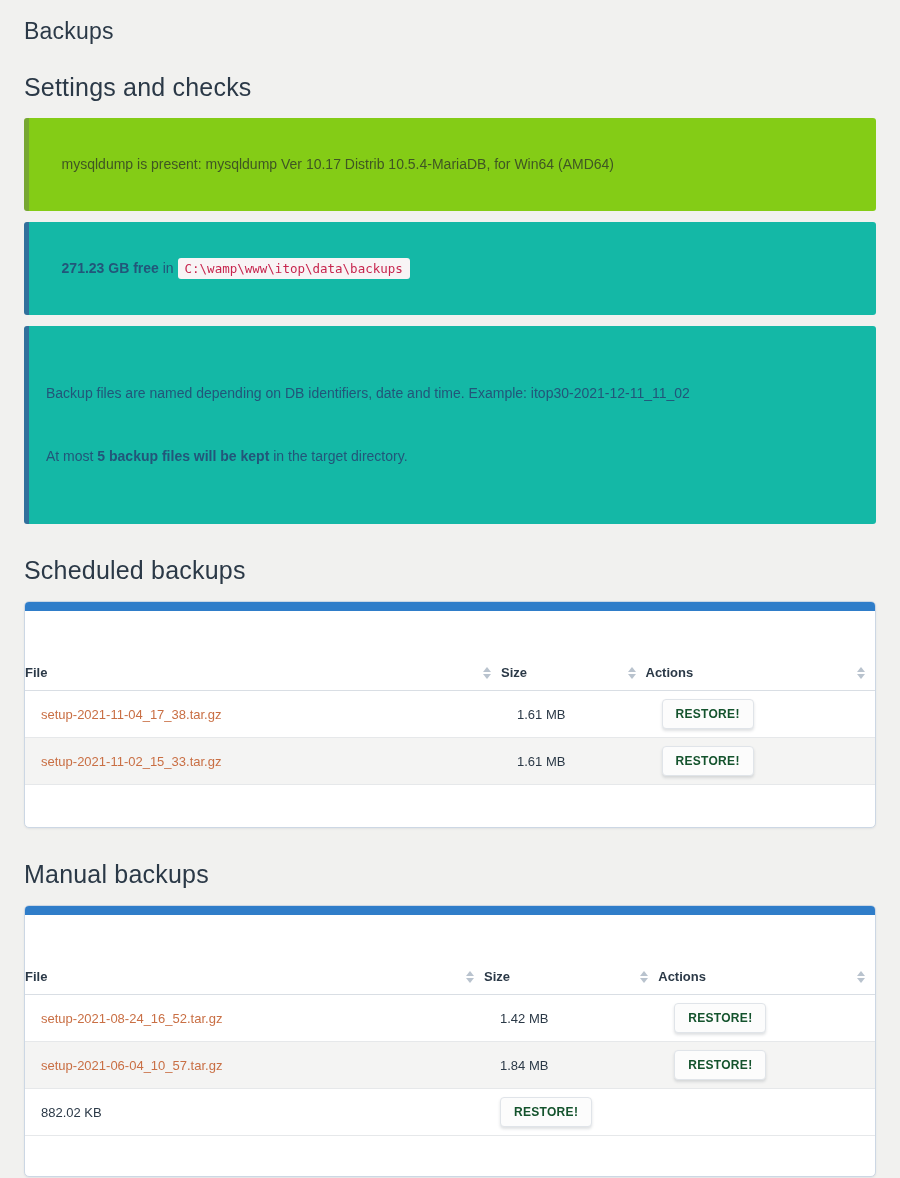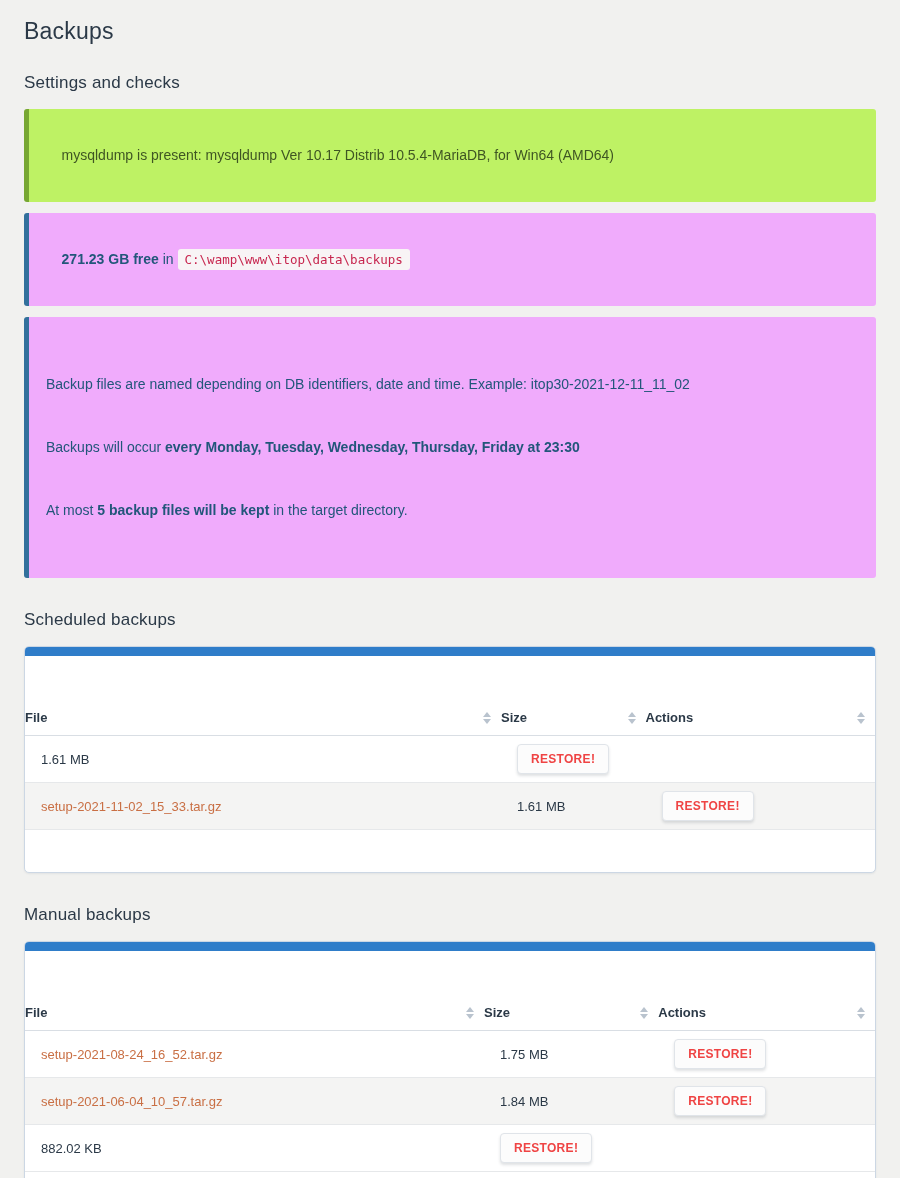--- a/index.html
+++ b/index.html
@@ -8,33 +8,33 @@
     background:#f1f1ef;
     font-family:"Liberation Sans", sans-serif;
     color:#2b3947;
     width:900px;
     height:1178px;
     overflow:hidden;
   }
   .container { padding:18px 24px 30px 24px; }
 
   h1.page-title { font-size:23px; font-weight:500; color:#2b3947; letter-spacing:.2px; }
-  h2.section-title { font-size:17px; font-weight:500; color:#2b3947; letter-spacing:.2px; margin-top:32px; margin-bottom:16px; }
+  h2.section-title { font-size:25px; font-weight:500; color:#2b3947; letter-spacing:.2px; margin-top:32px; margin-bottom:16px; }
 
   
   .alert {
     border-radius:3px;
     padding:15px 17px;
     margin-bottom:11px;
     font-size:14px;
     line-height:21px;
     white-space:pre-wrap;
   }
-  .alert--success { background:#bef264; border-left:5px solid #77a732; color:#3f5623; }
-  .alert--info    { background:#f0abfc; border-left:5px solid #32709c; color:#22567a; }
+  .alert--success { background:#84cc16; border-left:5px solid #77a732; color:#3f5623; }
+  .alert--info    { background:#14b8a6; border-left:5px solid #32709c; color:#22567a; }
   .alert b { font-weight:bold; }
   code.path {
     font-family:"DejaVu Sans Mono", monospace;
     font-size:12.5px;
     color:#c7254e;
     background:#f8f4f5;
     padding:3px 7px;
     border-radius:3px;
     white-space:pre;
   }
@@ -75,21 +75,21 @@
   .tbl-body .tbl-row { border-bottom:1px solid #e6e8ea; min-height:46px; }
   .tbl-body .tbl-row:nth-child(even) { background:#f4f4f3; }
   .td { padding:8px 16px; }
   a.file-link { color:#c96f44; text-decoration:none; cursor:pointer; }
   .size-cell { color:#2b3947; }
   .restore-btn {
     background:#fcfcfc;
     border:1px solid #e0e4e9;
     border-radius:4px;
     box-shadow:0 2px 3px rgba(30,45,60,.14);
-    color:#ef4444;
+    color:#14532d;
     font-family:"Liberation Sans", sans-serif;
     font-size:12px;
     font-weight:700;
     letter-spacing:.3px;
     padding:7px 13px;
     cursor:pointer;
   }
   .card-footer { height:42px; }
 </style>
 </head>
@@ -104,21 +104,20 @@
   <div class="alert alert--success">
     <span>mysqldump is present: mysqldump Ver 10.17 Distrib 10.5.4-MariaDB, for Win64 (AMD64)</span>
   </div>
 
   <div class="alert alert--info">
     <b>271.23 GB free</b><span> in </span><code class="path">C:\wamp\www\itop\data\backups</code>
   </div>
 
   <div class="alert alert--info">
     <div><span>Backup files are named depending on DB identifiers, date and time. Example: itop30-2021-12-11_11_02</span></div>
-    <div><span>Backups will occur </span><b>every Monday, Tuesday, Wednesday, Thursday, Friday at 23:30</b></div>
     <div><span>At most </span><b>5 backup files will be kept</b><span> in the target directory.</span></div>
   </div>
 
   <h2 class="section-title">Scheduled backups</h2>
 
   <div class="card">
     <div class="card-topbar"></div>
     <div class="card-toolbar"></div>
     <div class="tbl tbl--scheduled">
       <div class="tbl-row tbl-head">
@@ -130,20 +129,21 @@
             <span>Size</span>
             <span class="sort-icon"></span>
           </div>
         <div class="th">
             <span>Actions</span>
             <span class="sort-icon"></span>
           </div>
       </div>
       <div class="tbl-body">
         <div class="tbl-row">
+          <div class="td"><a class="file-link">setup-2021-11-04_17_38.tar.gz</a></div>
           <div class="td size-cell">1.61 MB</div>
           <div class="td"><button class="restore-btn">RESTORE!</button></div>
         </div>
         <div class="tbl-row">
           <div class="td"><a class="file-link">setup-2021-11-02_15_33.tar.gz</a></div>
           <div class="td size-cell">1.61 MB</div>
           <div class="td"><button class="restore-btn">RESTORE!</button></div>
         </div>
       </div>
     </div>
@@ -166,21 +166,21 @@
             <span class="sort-icon"></span>
           </div>
         <div class="th">
             <span>Actions</span>
             <span class="sort-icon"></span>
           </div>
       </div>
       <div class="tbl-body">
         <div class="tbl-row">
           <div class="td"><a class="file-link">setup-2021-08-24_16_52.tar.gz</a></div>
-          <div class="td size-cell">1.75 MB</div>
+          <div class="td size-cell">1.42 MB</div>
           <div class="td"><button class="restore-btn">RESTORE!</button></div>
         </div>
         <div class="tbl-row">
           <div class="td"><a class="file-link">setup-2021-06-04_10_57.tar.gz</a></div>
           <div class="td size-cell">1.84 MB</div>
           <div class="td"><button class="restore-btn">RESTORE!</button></div>
         </div>
         <div class="tbl-row">
           <div class="td size-cell">882.02 KB</div>
           <div class="td"><button class="restore-btn">RESTORE!</button></div>

